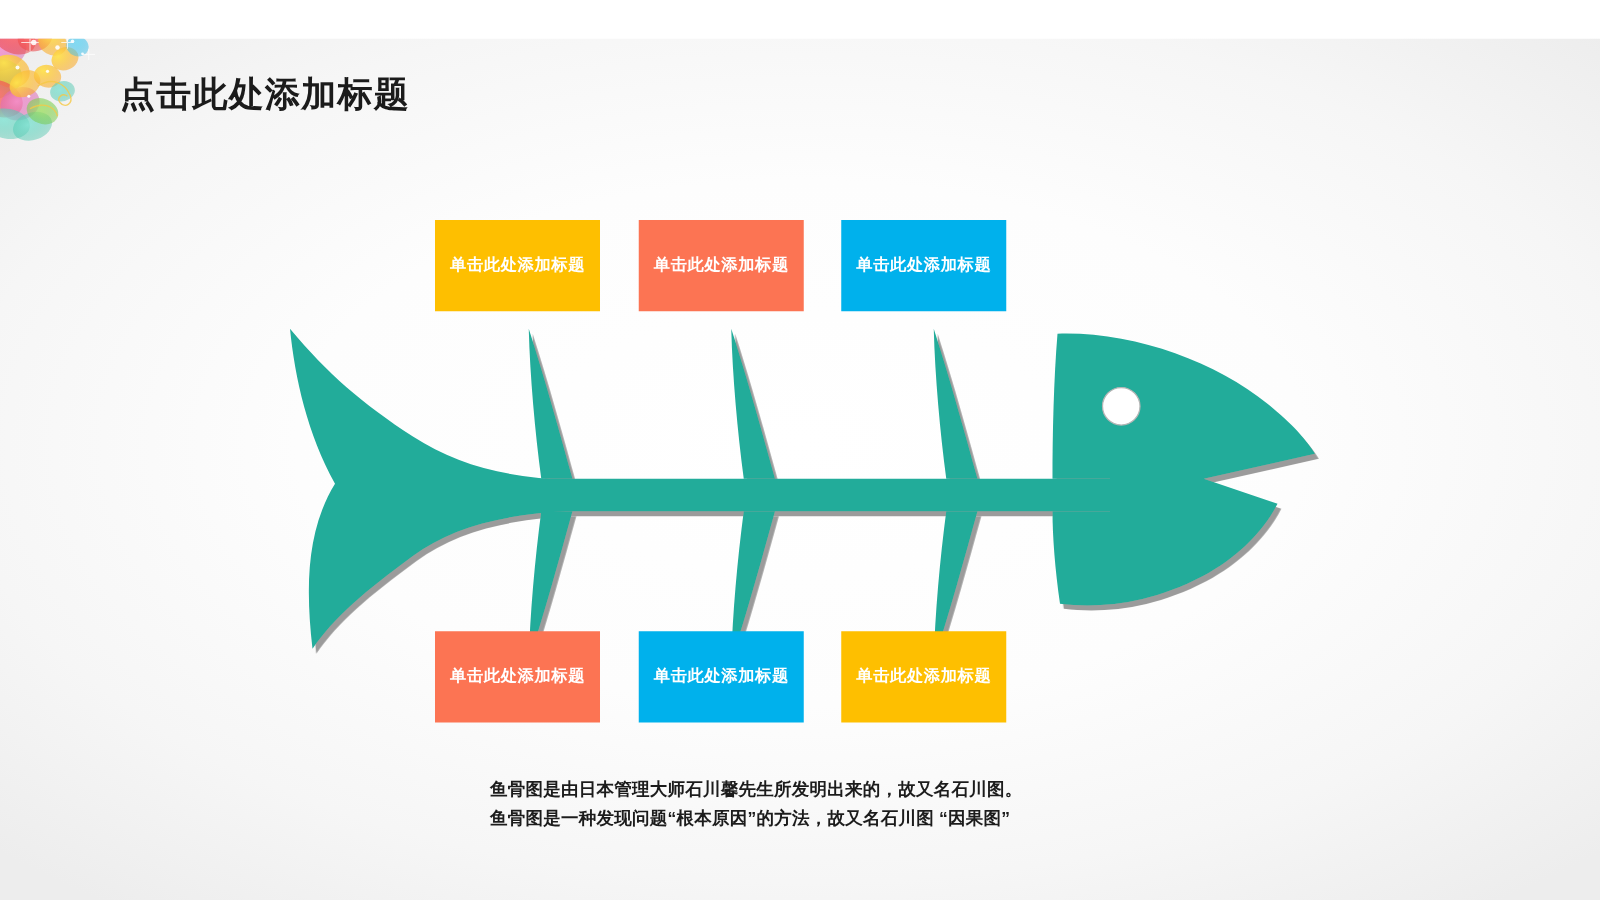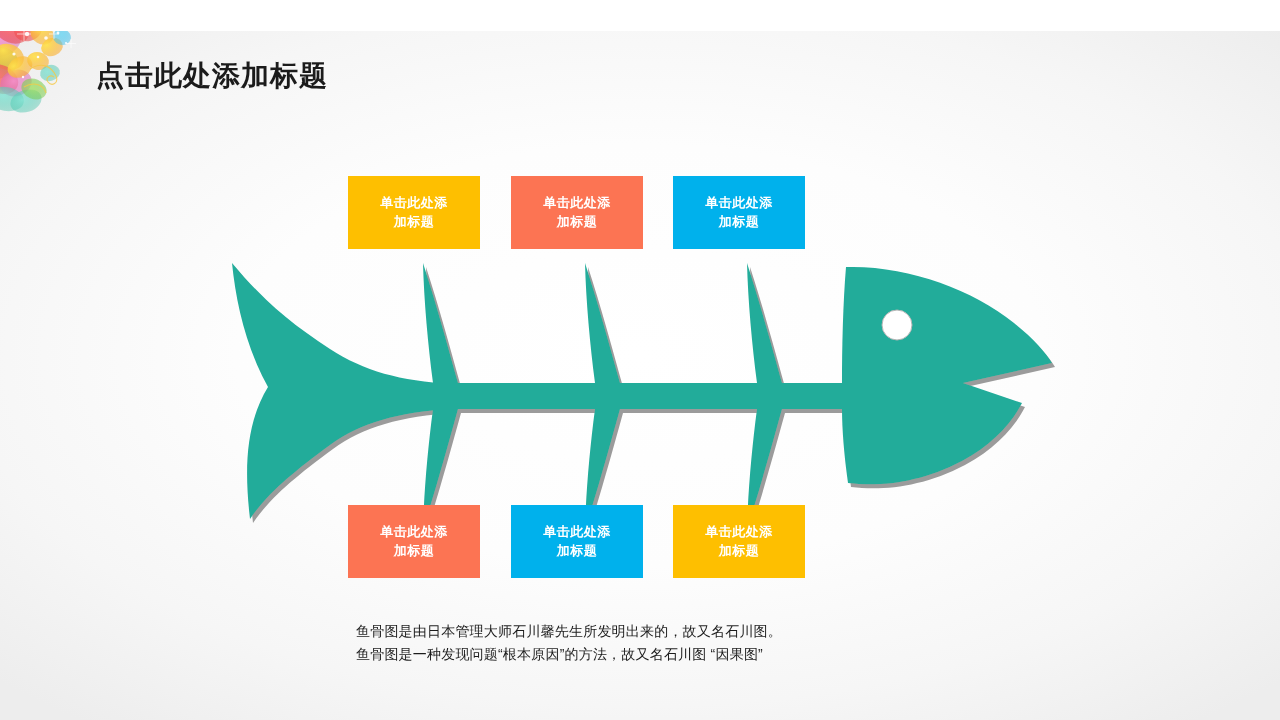--- a/index.html
+++ b/index.html
@@ -50,38 +50,38 @@
     left:0; top:0;
     width:1280px; height:720px;
     pointer-events:none;
   }
 
   
   .label-box {
     position:absolute;
     width:132px; height:73px;
     display:flex;
-    flex-direction:column;
+    flex-direction:row;
     align-items:center;
     justify-content:center;
     color:#ffffff;
     font-size:13px;
     font-weight:bold;
     line-height:1.45;
     text-align:center;
     letter-spacing:0.5px;
   }
   .label-box .ln { display:block; white-space:nowrap; }
 
   
   #caption {
     position:absolute;
-    left:356px; top:589px;
+    left:392px; top:589px;
     font-size:14px;
-    font-weight:normal;
+    font-weight:bold;
     color:#1c1c1c;
     line-height:1.62;
     letter-spacing:0.2px;
     white-space:nowrap;
   }
 
   
   #bottom-bar {
     position:absolute;
     left:0; bottom:0;

